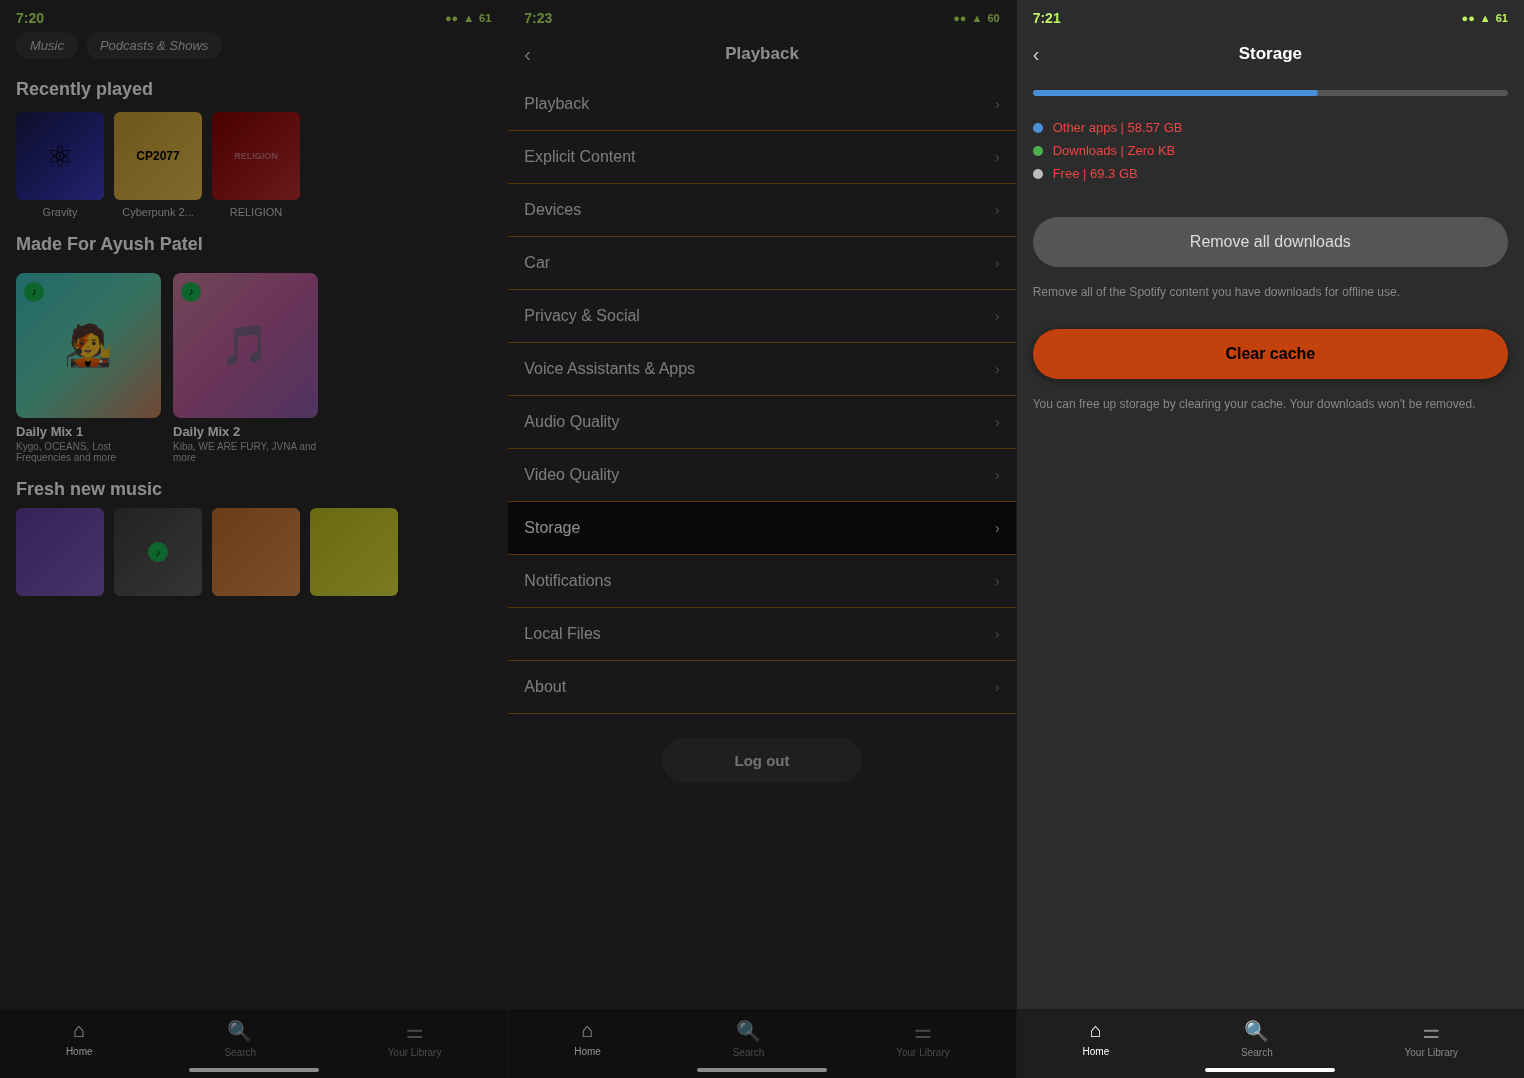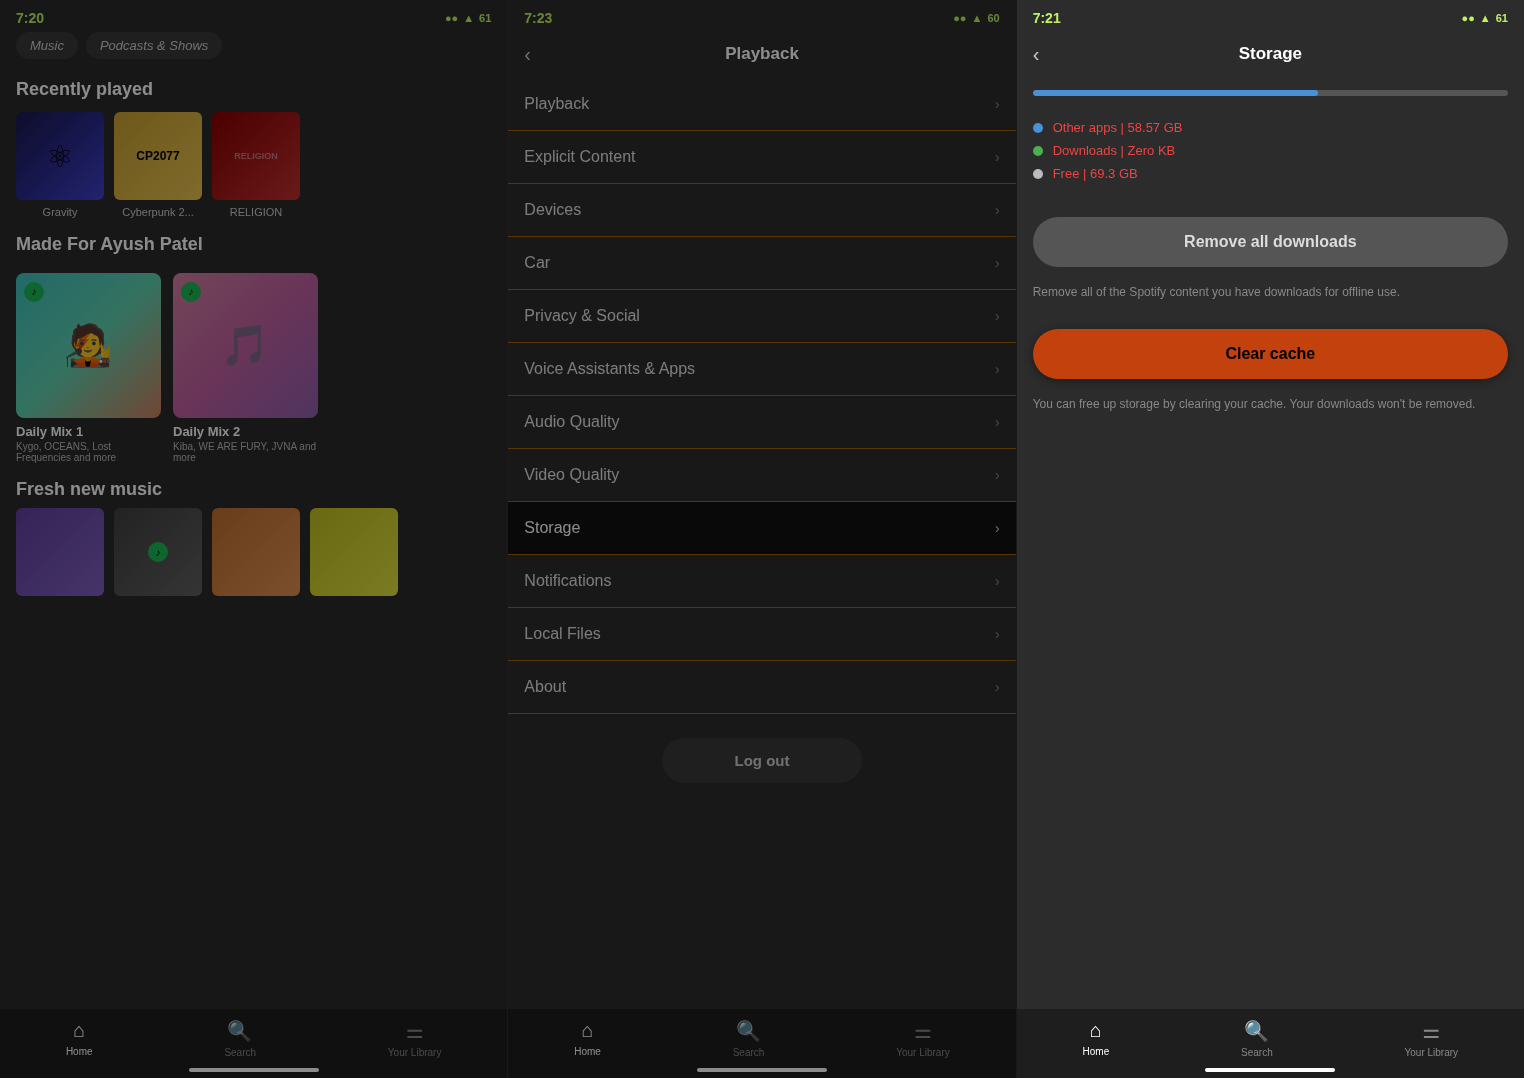--- a/index.html
+++ b/index.html
@@ -365,21 +365,21 @@
     .legend-text {
       font-size: 13px;
       color: #ef4444;
     }
     .storage-btn {
       margin: 12px 16px;
       padding: 16px;
       border-radius: 30px;
       text-align: center;
       font-size: 16px;
-      font-weight: 700;
+      font-weight: 400;
     }
     .remove-btn {
       background: #555;
       color: #ddd;
     }
     .storage-desc {
       font-size: 12px;
       color: #888;
       padding: 4px 16px 16px;
       line-height: 1.5;

